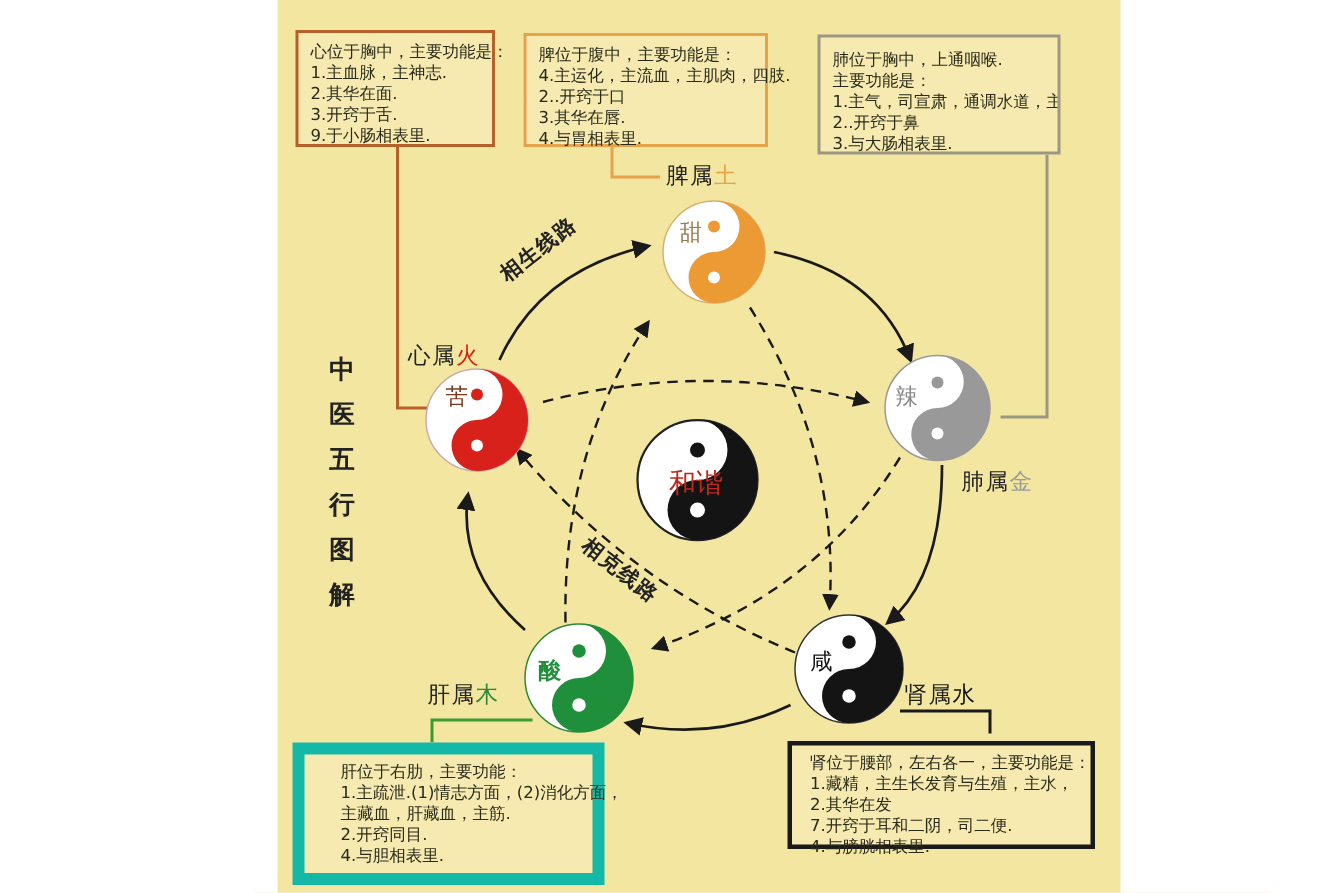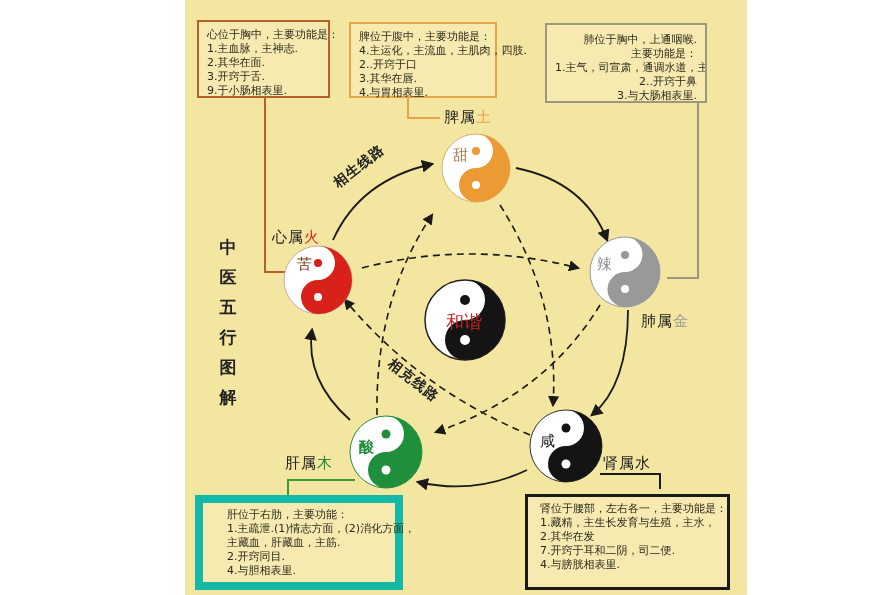--- a/index.html
+++ b/index.html
@@ -110,45 +110,45 @@
 </div>
 
 <div class="box" style="left:197px; top:20px; width:133px; height:78px; border:2px solid #b5612a;">
   <span class="line">心位于胸中，主要功能是：</span>
   <span class="line">1.主血脉，主神志.</span>
   <span class="line">2.其华在面.</span>
   <span class="line">3.开窍于舌.</span>
   <span class="line">9.于小肠相表里.</span>
 </div>
 
-<div class="box" style="left:349px; top:22px; width:148px; height:76px; border:2px solid #e8a24a;">
+<div class="box" style="left:349px; top:22px; width:163px; height:76px; border:2px solid #e8a24a;">
   <span class="line">脾位于腹中，主要功能是：</span>
   <span class="line">4.主运化，主流血，主肌肉，四肢.</span>
   <span class="line">2..开窍于口</span>
   <span class="line">3.其华在唇.</span>
   <span class="line">4.与胃相表里.</span>
 </div>
 
-<div class="box" style="left:545px; top:23px; width:162px; height:80px; border:2px solid #9b9780; padding-top:8px; overflow:hidden;text-align:right;">
+<div class="box" style="left:545px; top:23px; width:162px; height:80px; border:2px solid #9b9780; padding-top:8px; overflow:hidden;">
   <span class="line">肺位于胸中，上通咽喉.</span>
   <span class="line">主要功能是：</span>
   <span class="line">1.主气，司宣肃，通调水道，主皮毛.</span>
   <span class="line">2..开窍于鼻</span>
   <span class="line">3.与大肠相表里.</span>
 </div>
 
 <div class="box" style="left:195px; top:495px; width:208px; height:95px; border:8px solid #14b8a6; padding-left:24px; padding-top:5px;">
   <span class="line">肝位于右肋，主要功能：</span>
   <span class="line">1.主疏泄.(1)情志方面，(2)消化方面，</span>
   <span class="line">主藏血，肝藏血，主筋.</span>
   <span class="line">2.开窍同目.</span>
   <span class="line">4.与胆相表里.</span>
 </div>
 
-<div class="box" style="left:525px; top:494px; width:205px; height:96px; border:3px solid #1a1a1a; padding-left:12px; padding-top:5px;">
+<div class="box" style="left:525px; top:494px; width:205px; height:72px; border:3px solid #1a1a1a; padding-left:12px; padding-top:5px;">
   <span class="line">肾位于腰部，左右各一，主要功能是：</span>
   <span class="line">1.藏精，主生长发育与生殖，主水，</span>
   <span class="line">2.其华在发</span>
   <span class="line">7.开窍于耳和二阴，司二便.</span>
   <span class="line">4.与膀胱相表里.</span>
 </div>
 
 <div class="label" style="left:272px; top:228px;">
   <span>心属</span><span class="el" style="color:#d8211a;">火</span>
 </div>

